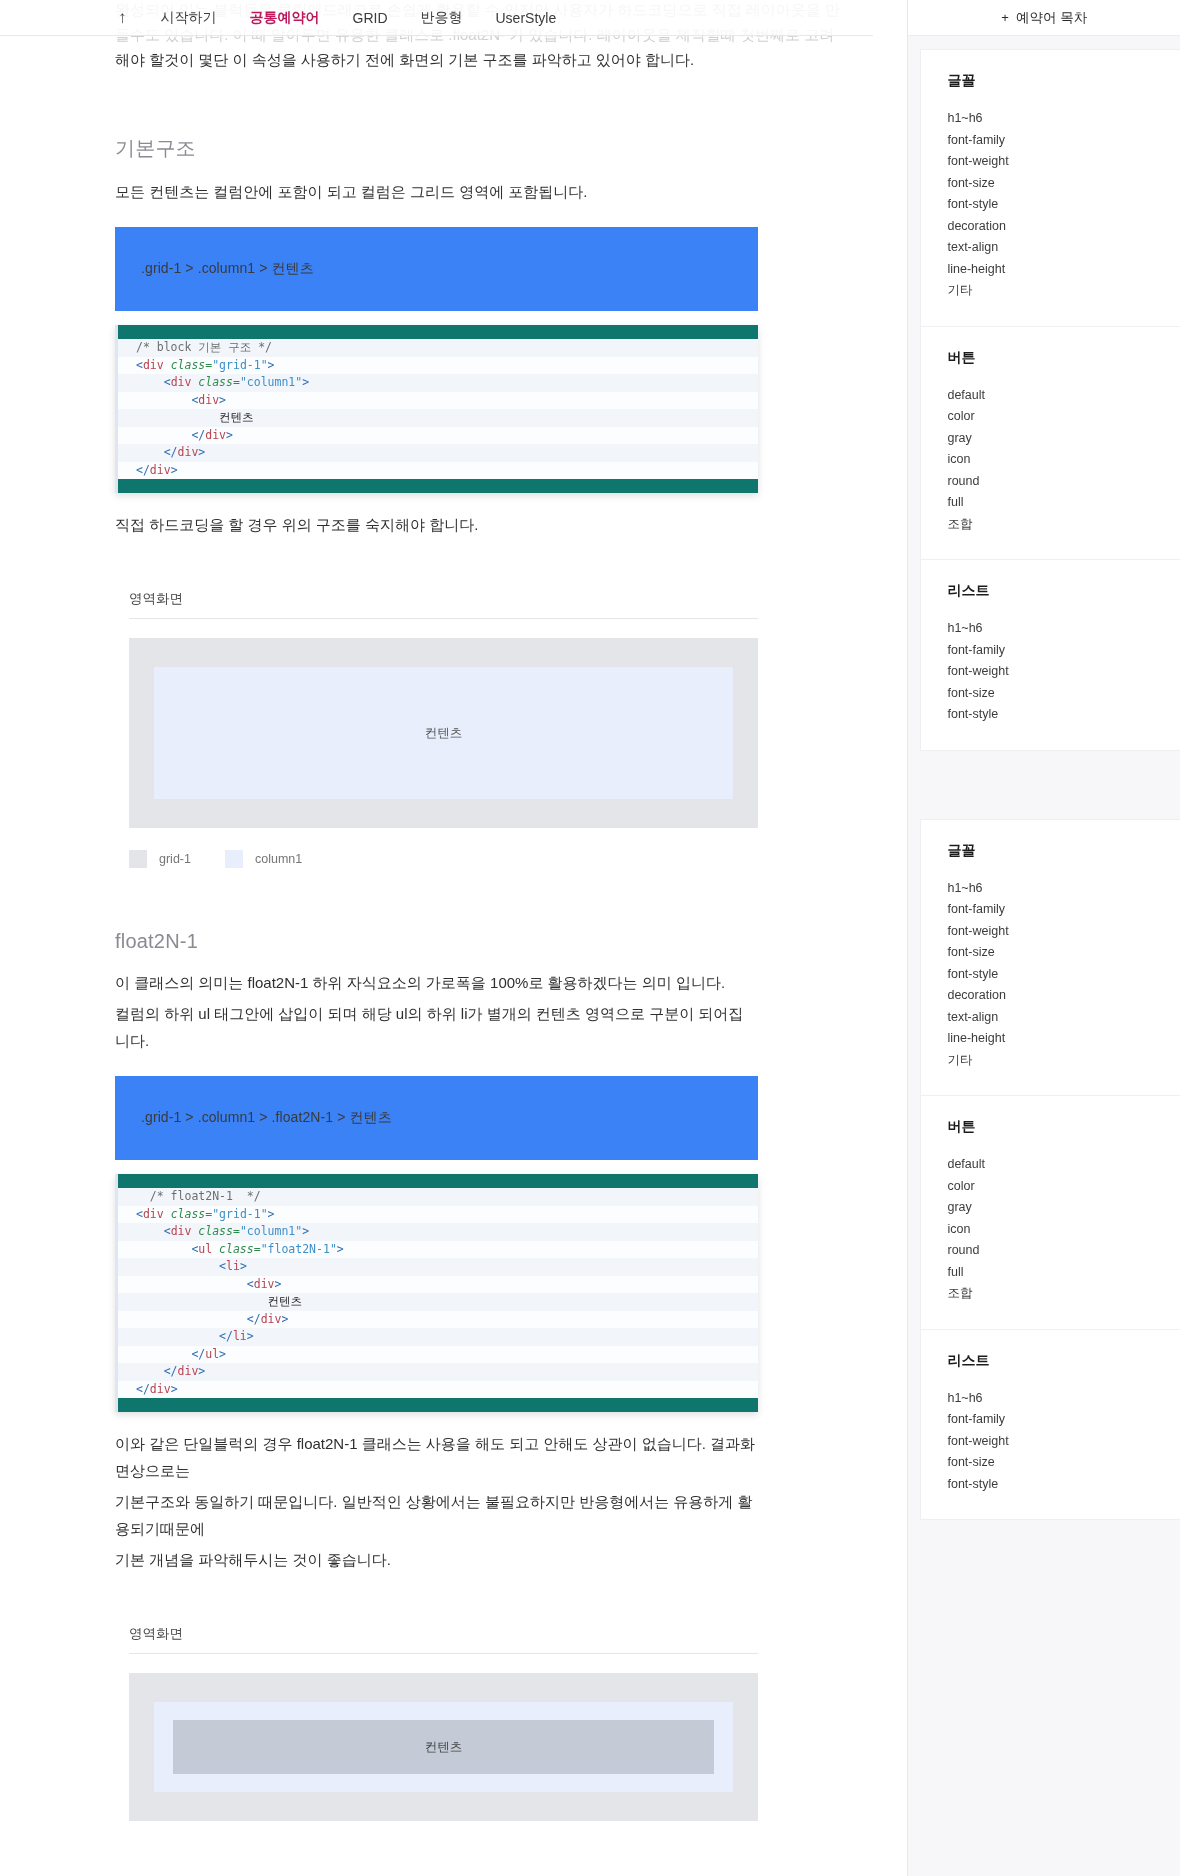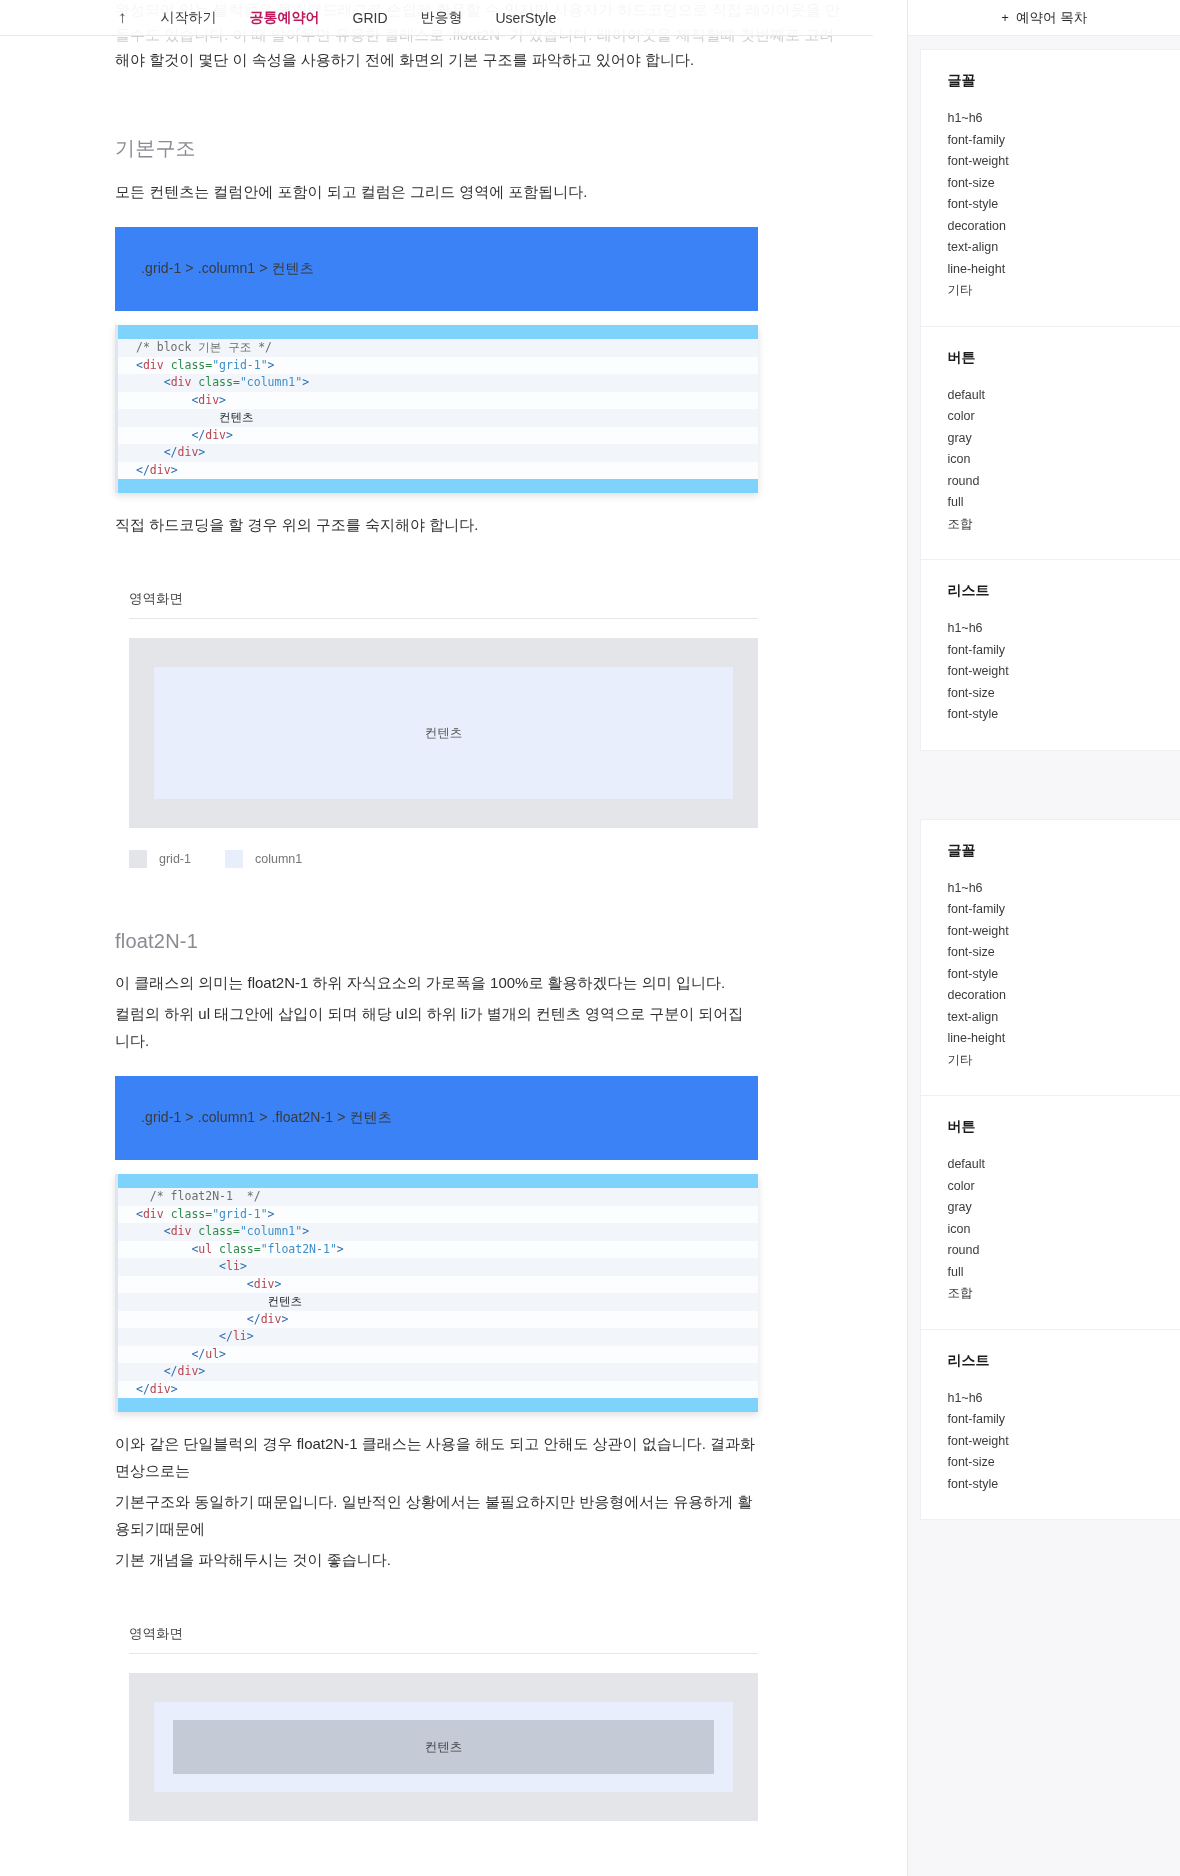--- a/index.html
+++ b/index.html
@@ -104,40 +104,40 @@
     background: #3b82f6;
     padding: 33px 26px;
     font-size: 14px;
     color: #3a3a3a;
     margin: 22px 0 14px 0;
     letter-spacing: 0.1px;
   }
 
   
   .codewrap {
-    background: #7dd3fc;
+    background: #0f766e;
     border-left: 3px solid #dfe6f2;
     box-shadow: 0 3px 7px rgba(0,0,0,0.13);
     padding: 14px 0 14px 0;
     margin-bottom: 18px;
     overflow: hidden;
   }
   .codeline {
     font-family: "DejaVu Sans Mono", monospace;
     font-size: 11.5px;
     line-height: 17.5px;
     padding: 0 18px;
     white-space: pre;
   }
   .codeline:nth-child(odd)  { background: #f2f6fb; }
   .codeline:nth-child(even) { background: #fcfdff; }
   .tok-com  { color: #6d6d6d; }
   .tok-pun  { color: #2f6fb5; }
   .tok-tag  { color: #b8434f; }
-  .tok-attr { color: #2f8a4a; }
+  .tok-attr { color: #2f8a4a; font-style: italic; }
   .tok-str  { color: #3d8fc9; }
   .tok-txt  { color: #222; }
 
   
   .preview-label {
     font-size: 13.5px;
     color: #444;
     padding-bottom: 10px;
     border-bottom: 1px solid #e6e6e9;
     margin: 52px 0 0 14px;

